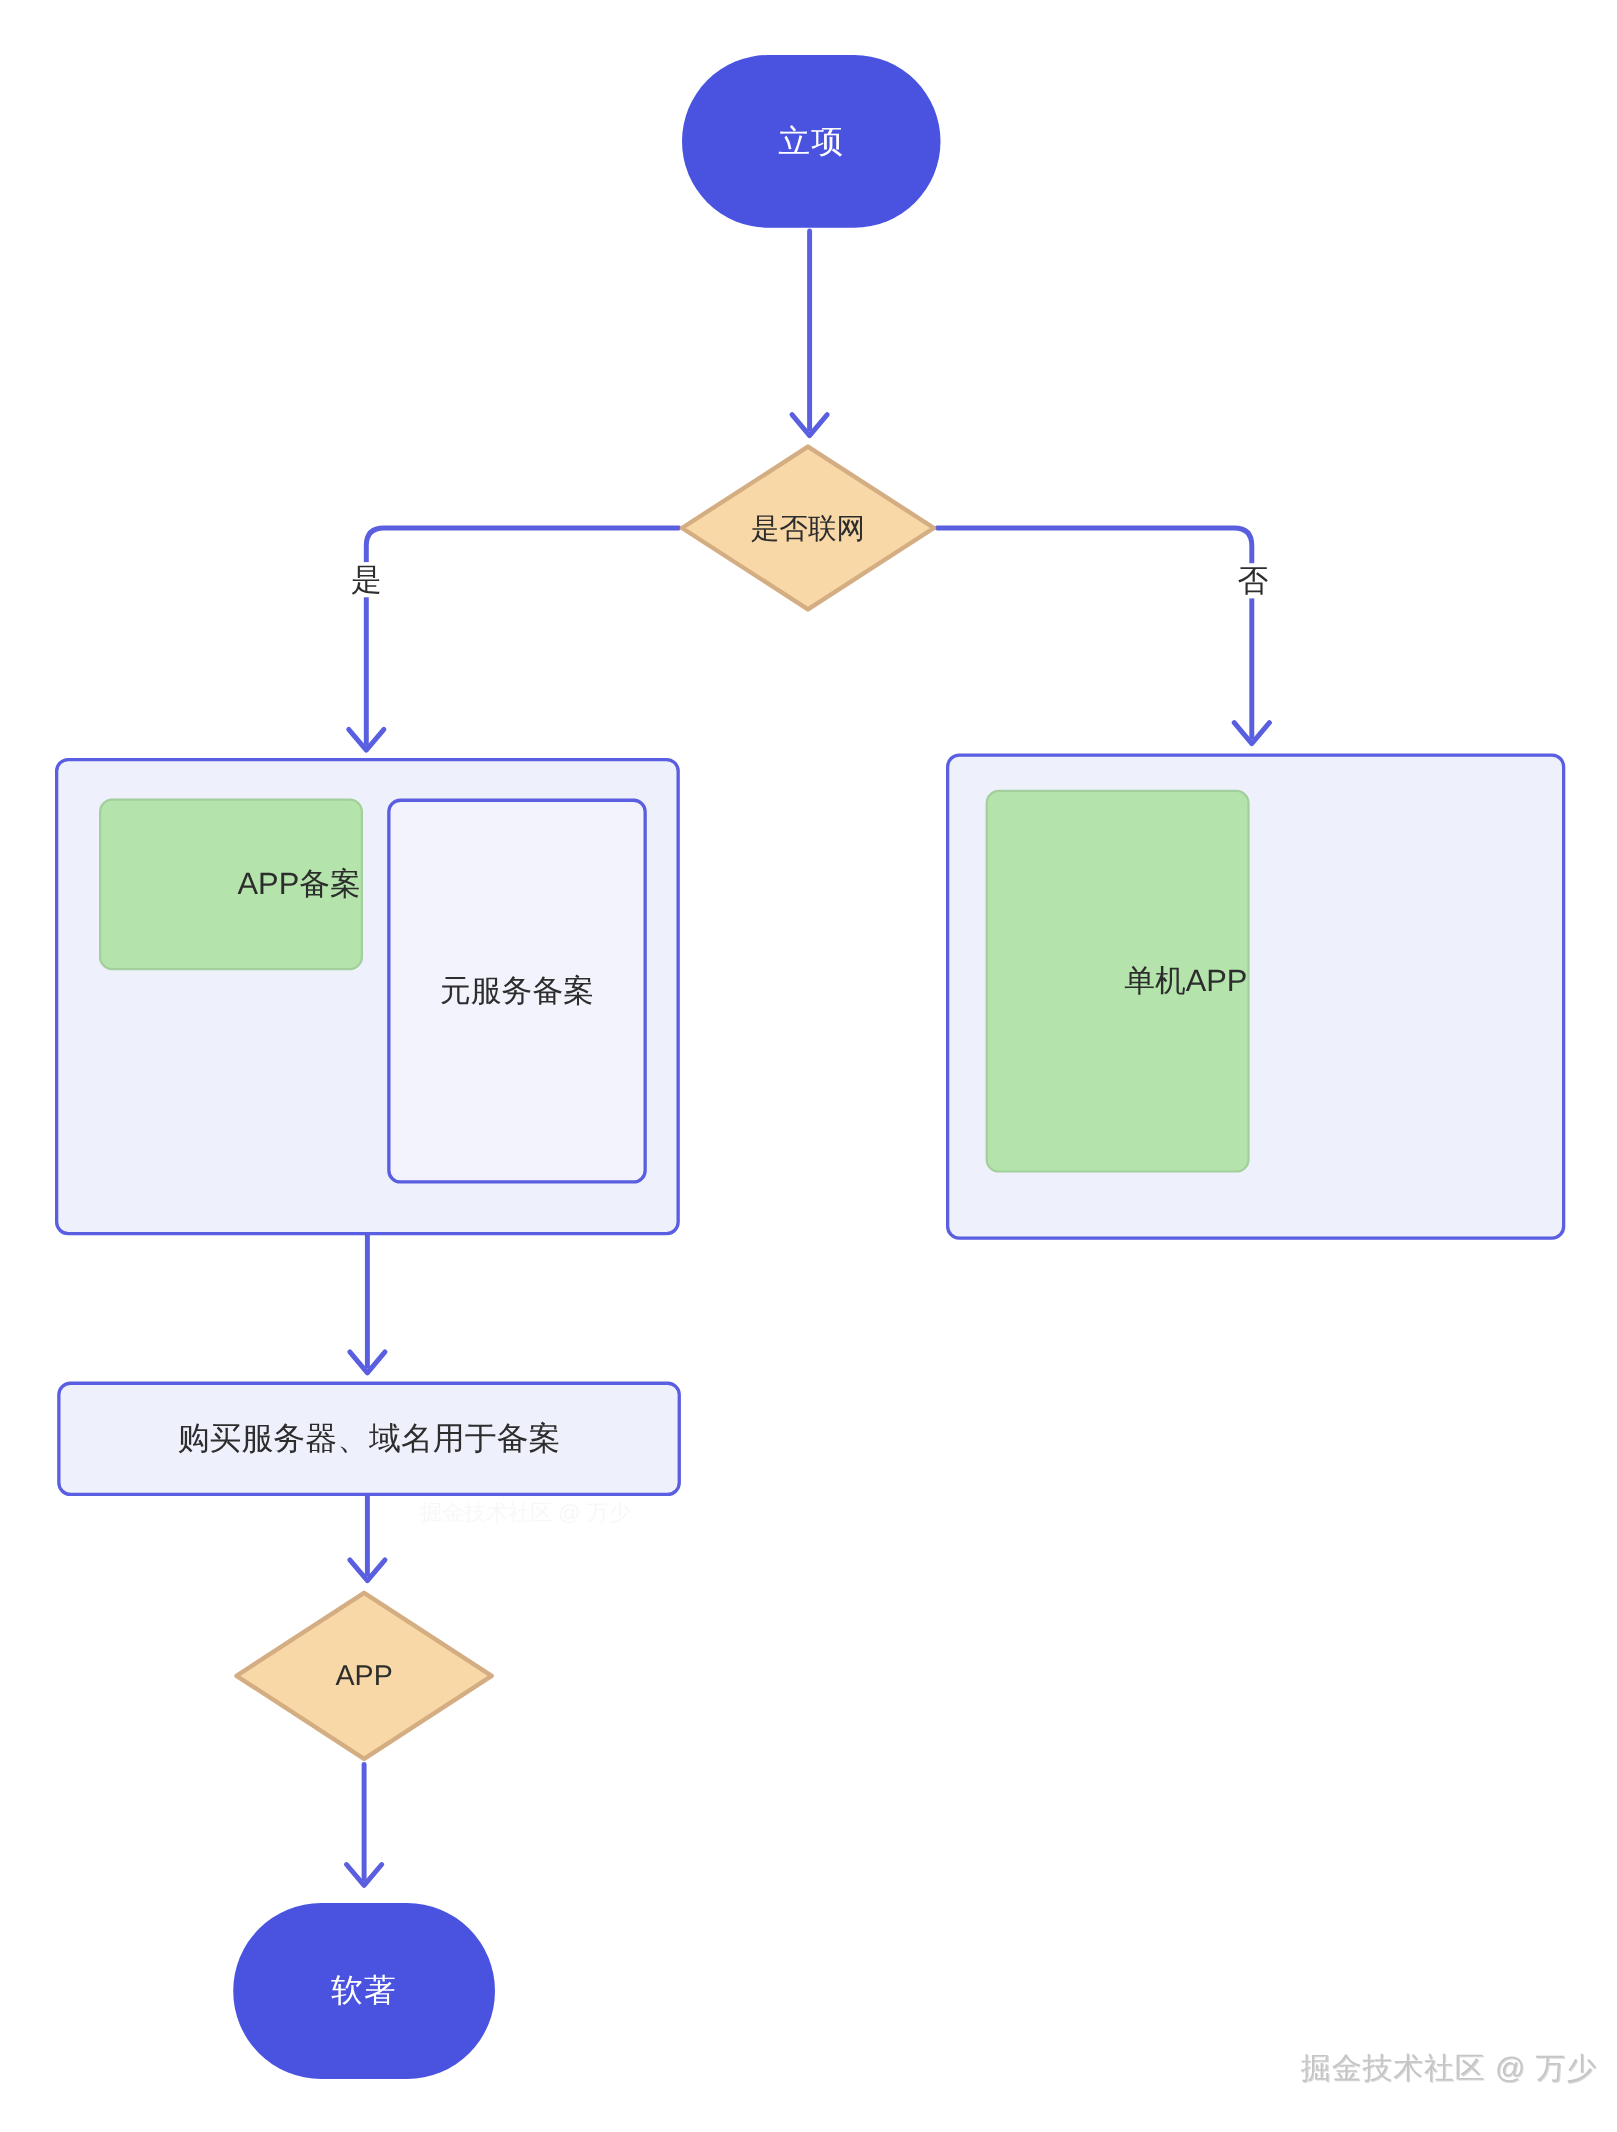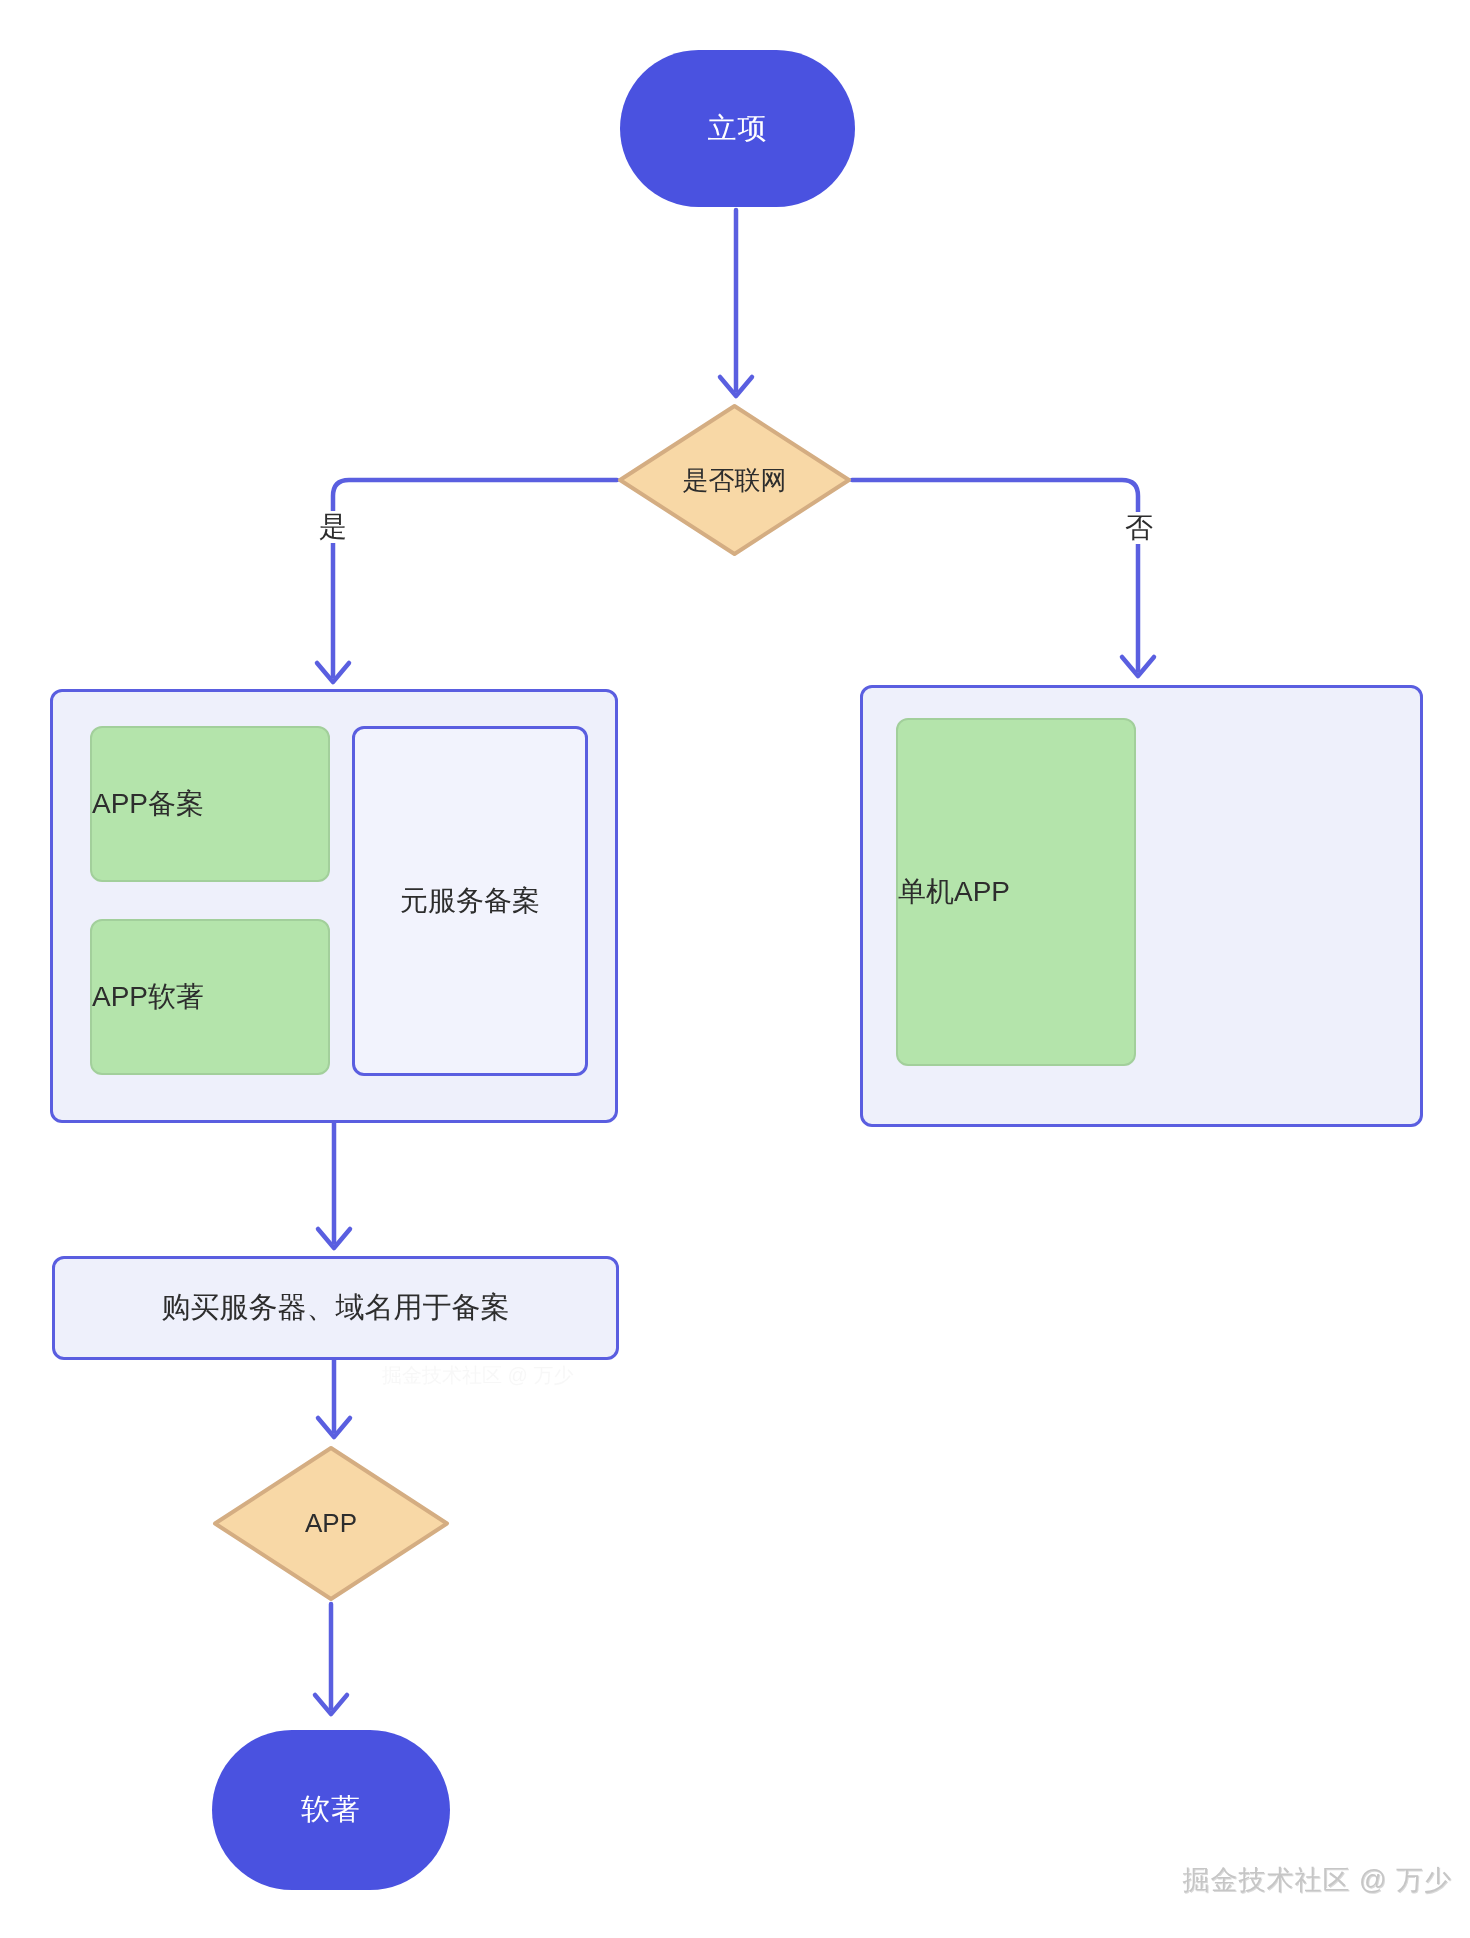--- a/index.html
+++ b/index.html
@@ -21,21 +21,21 @@
   }
   .pill{
     background:#4a52e0;color:#ffffff;border-radius:999px;
     font-size:29px;letter-spacing:1px;
   }
   .container-box{
     position:absolute;box-sizing:border-box;
     background:#eef0fb;border:3.5px solid #5a5ee0;border-radius:12px;
   }
   .green-box{
-    position:absolute;display:flex;align-items:center;justify-content:flex-start;
+    position:absolute;display:flex;align-items:center;justify-content:flex-end;
     box-sizing:border-box;text-align:center;
     background:#b4e4ab;border:2.5px solid #a2cf9b;border-radius:12px;
     color:#2d2d2d;font-size:28px;
   }
   .light-box{
     position:absolute;display:flex;align-items:center;justify-content:center;
     box-sizing:border-box;text-align:center;
     background:#f2f3fd;border:3px solid #5a5ee0;border-radius:12px;
     color:#2d2d2d;font-size:28px;
   }
@@ -106,23 +106,20 @@
     <div class="diamond-label">是否联网</div>
   </div>
 
   <div class="edge-label" style="left:333px;top:527px;">是</div>
   <div class="edge-label" style="left:1139px;top:528px;">否</div>
 
   <div class="container-box" style="left:50px;top:689px;width:568px;height:434px;">
     <div class="green-box" style="left:37px;top:34px;width:240px;height:156px;">
       <span>APP备案</span>
     </div>
-    <div class="green-box" style="left:37px;top:227px;width:240px;height:156px;">
-      <span>APP软著</span>
-    </div>
     <div class="light-box" style="left:299px;top:34px;width:236px;height:350px;">
       <span>元服务备案</span>
     </div>
   </div>
 
   <div class="container-box" style="left:860px;top:685px;width:563px;height:442px;">
     <div class="green-box" style="left:33px;top:30px;width:240px;height:348px;">
       <span>单机APP</span>
     </div>
   </div>

